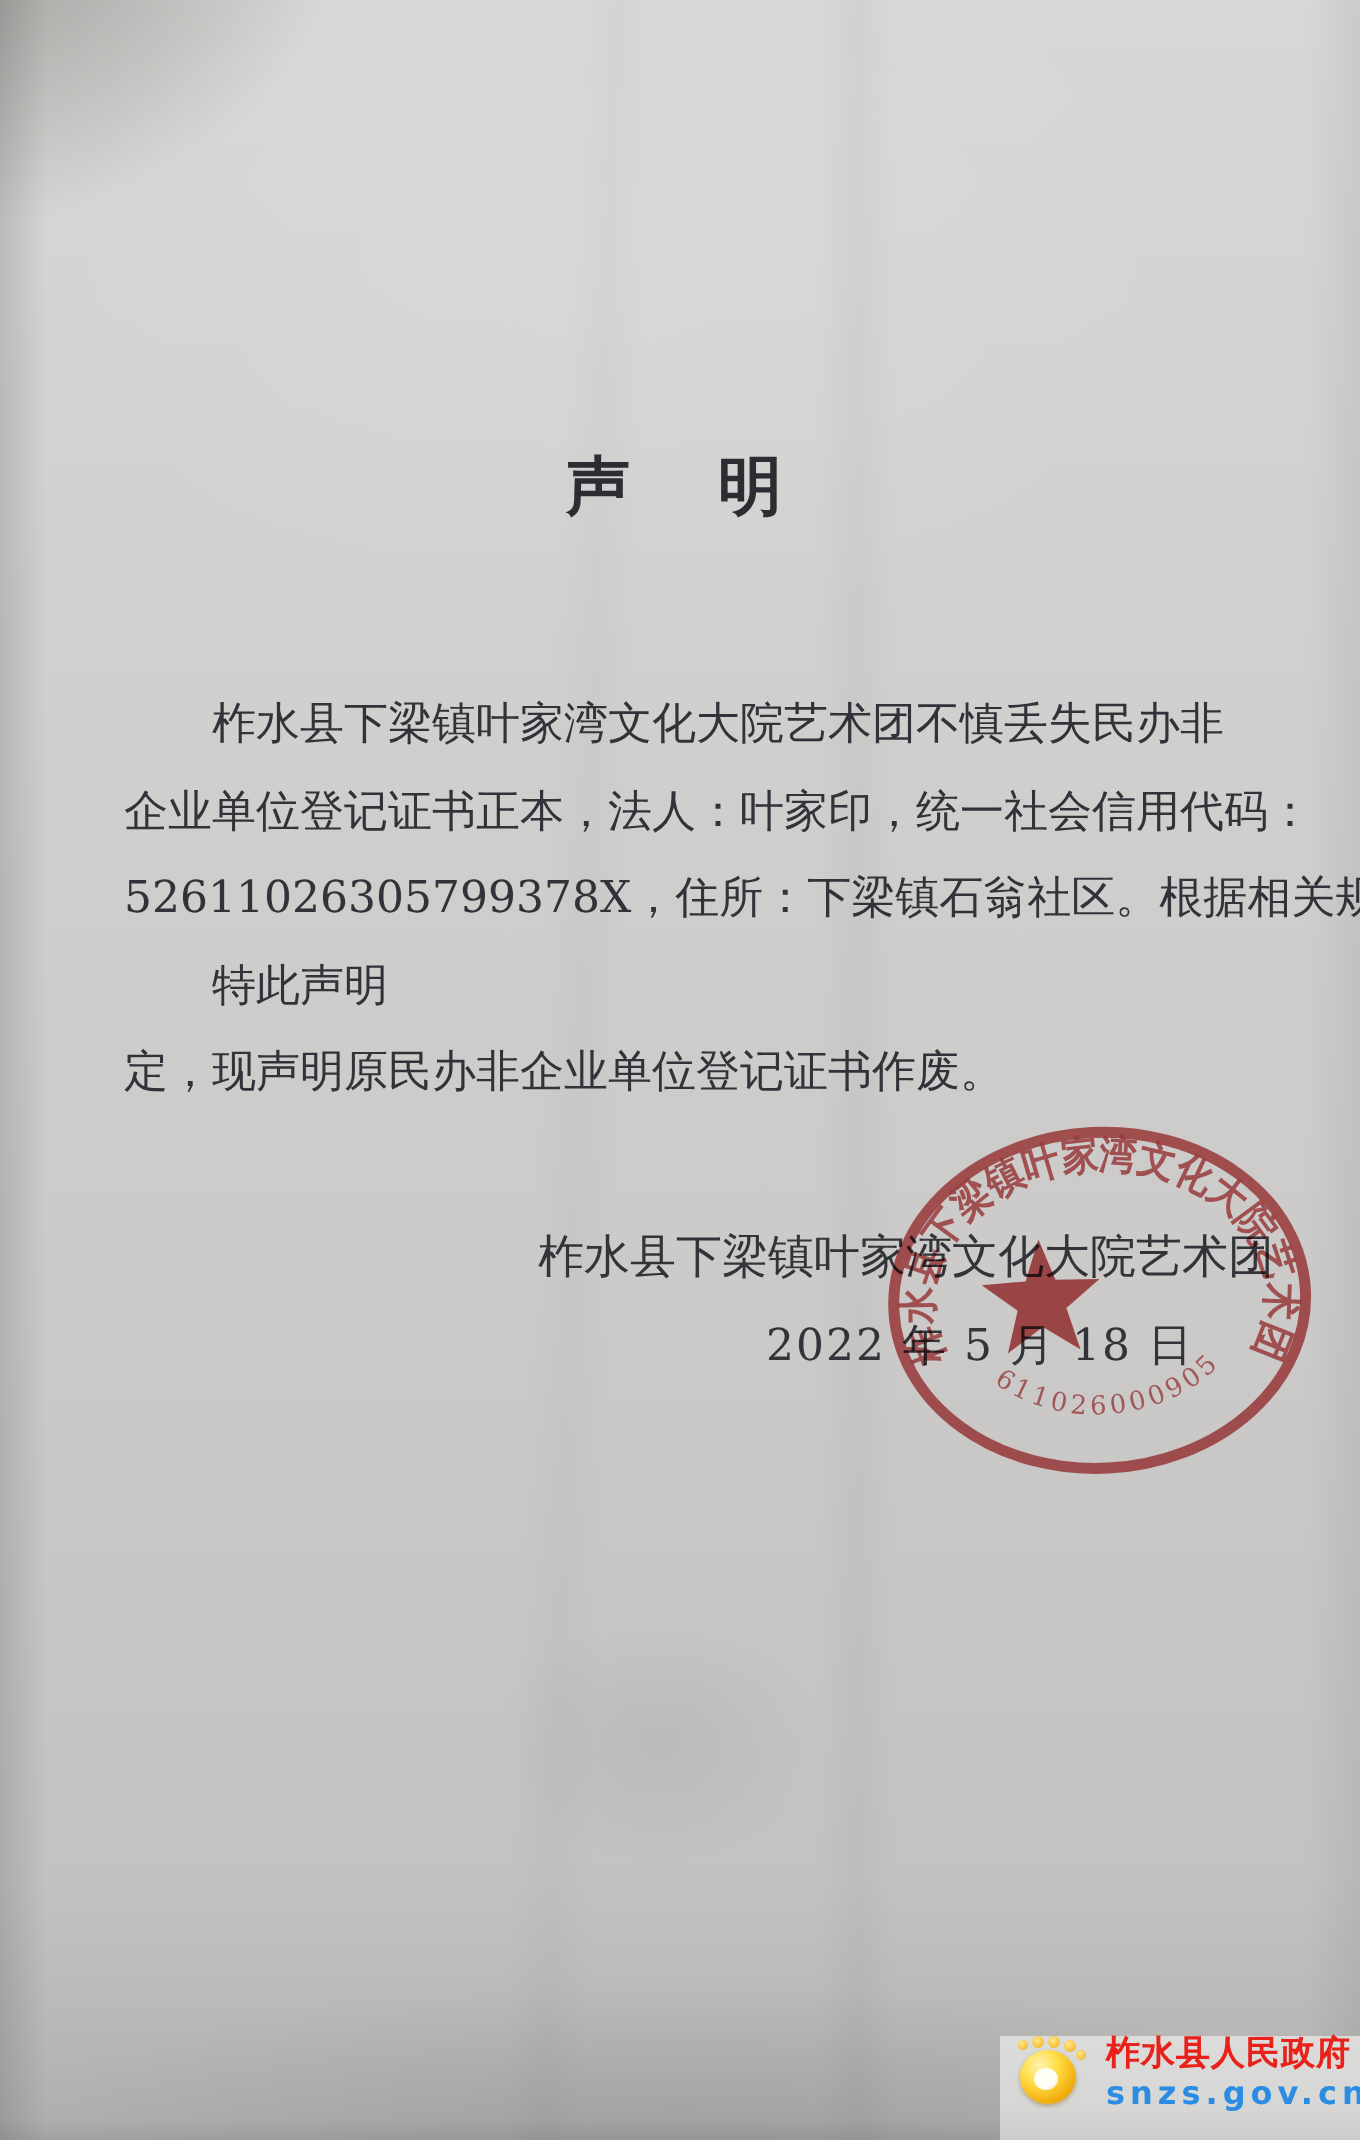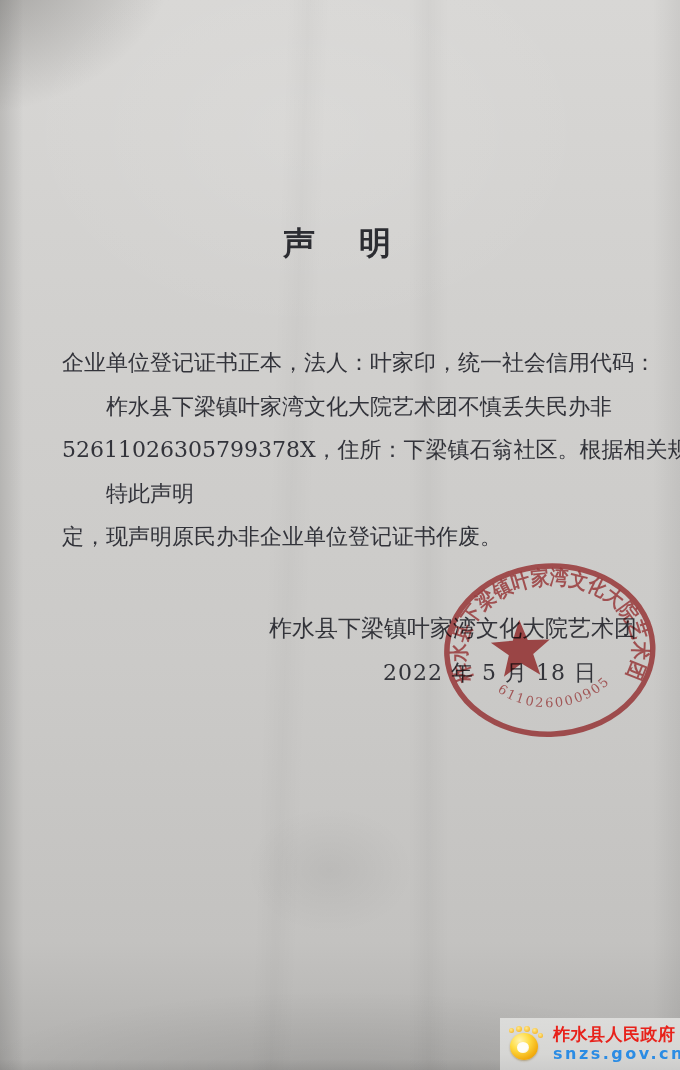--- a/index.html
+++ b/index.html
@@ -57,21 +57,21 @@
     z-index:2;
     mix-blend-mode:multiply;
     transform:rotate(-3deg);
     opacity:0.92;
   }
   .seal text{font-family:"DejaVu Serif","Liberation Serif",serif;}
   .watermark{
     position:absolute;left:500px;top:1018px;
     width:180px;height:52px;
     background:linear-gradient(180deg, #dcdcda 0%, #d6d6d4 70%, #cccccb 100%);
-    display:flex;align-items:center;
+    display:flex;
     z-index:3;
   }
   .gov-logo{
     position:relative;
     width:36px;height:36px;margin-left:8px;flex:0 0 auto;
   }
   .gov-logo .ring{
     position:absolute;left:2px;top:7px;width:28px;height:27px;border-radius:50%;
     background:radial-gradient(circle at 35% 28%, #fff3b0 0%, #ffdd45 35%, #f3ae10 70%, #d98f00 100%);
     box-shadow:0 1px 2px rgba(120,80,0,0.4);
@@ -101,22 +101,22 @@
 </style>
 </head>
 <body>
 
 <div class="photo">
   <div class="streaks"></div>
 
   <div class="title">声　明</div>
 
   <div class="bodytext">
+    <div class="line indent">柞水县下梁镇叶家湾文化大院艺术团不慎丢失民办非</div>
     <div class="line">企业单位登记证书正本，法人：叶家印，统一社会信用代码：</div>
-    <div class="line indent">柞水县下梁镇叶家湾文化大院艺术团不慎丢失民办非</div>
     <div class="line">52611026305799378X，住所：下梁镇石翁社区。根据相关规</div>
     <div class="line indent">特此声明</div>
     <div class="line">定，现声明原民办非企业单位登记证书作废。</div>
   </div>
 
   <div class="sign-line">柞水县下梁镇叶家湾文化大院艺术团</div>
   <div class="date-line">2022 年 5 月 18 日</div>
 
   <svg class="seal" viewBox="0 0 230 195" xmlns="http://www.w3.org/2000/svg">
     <defs>

